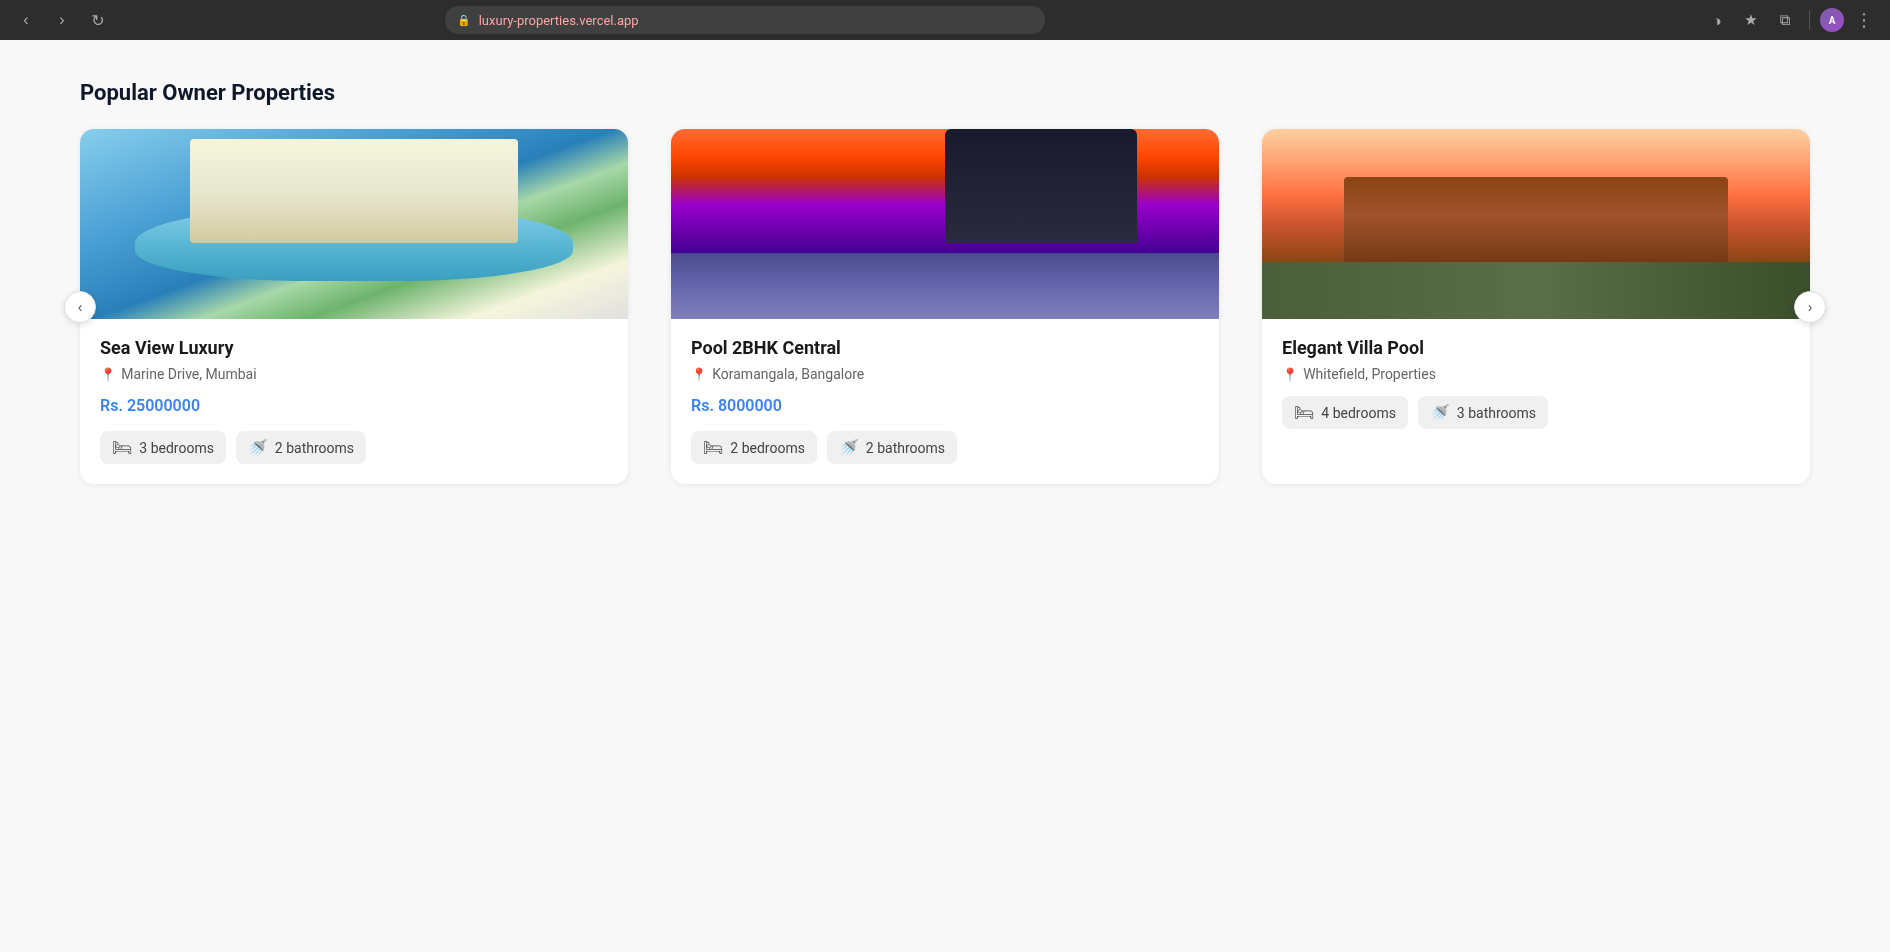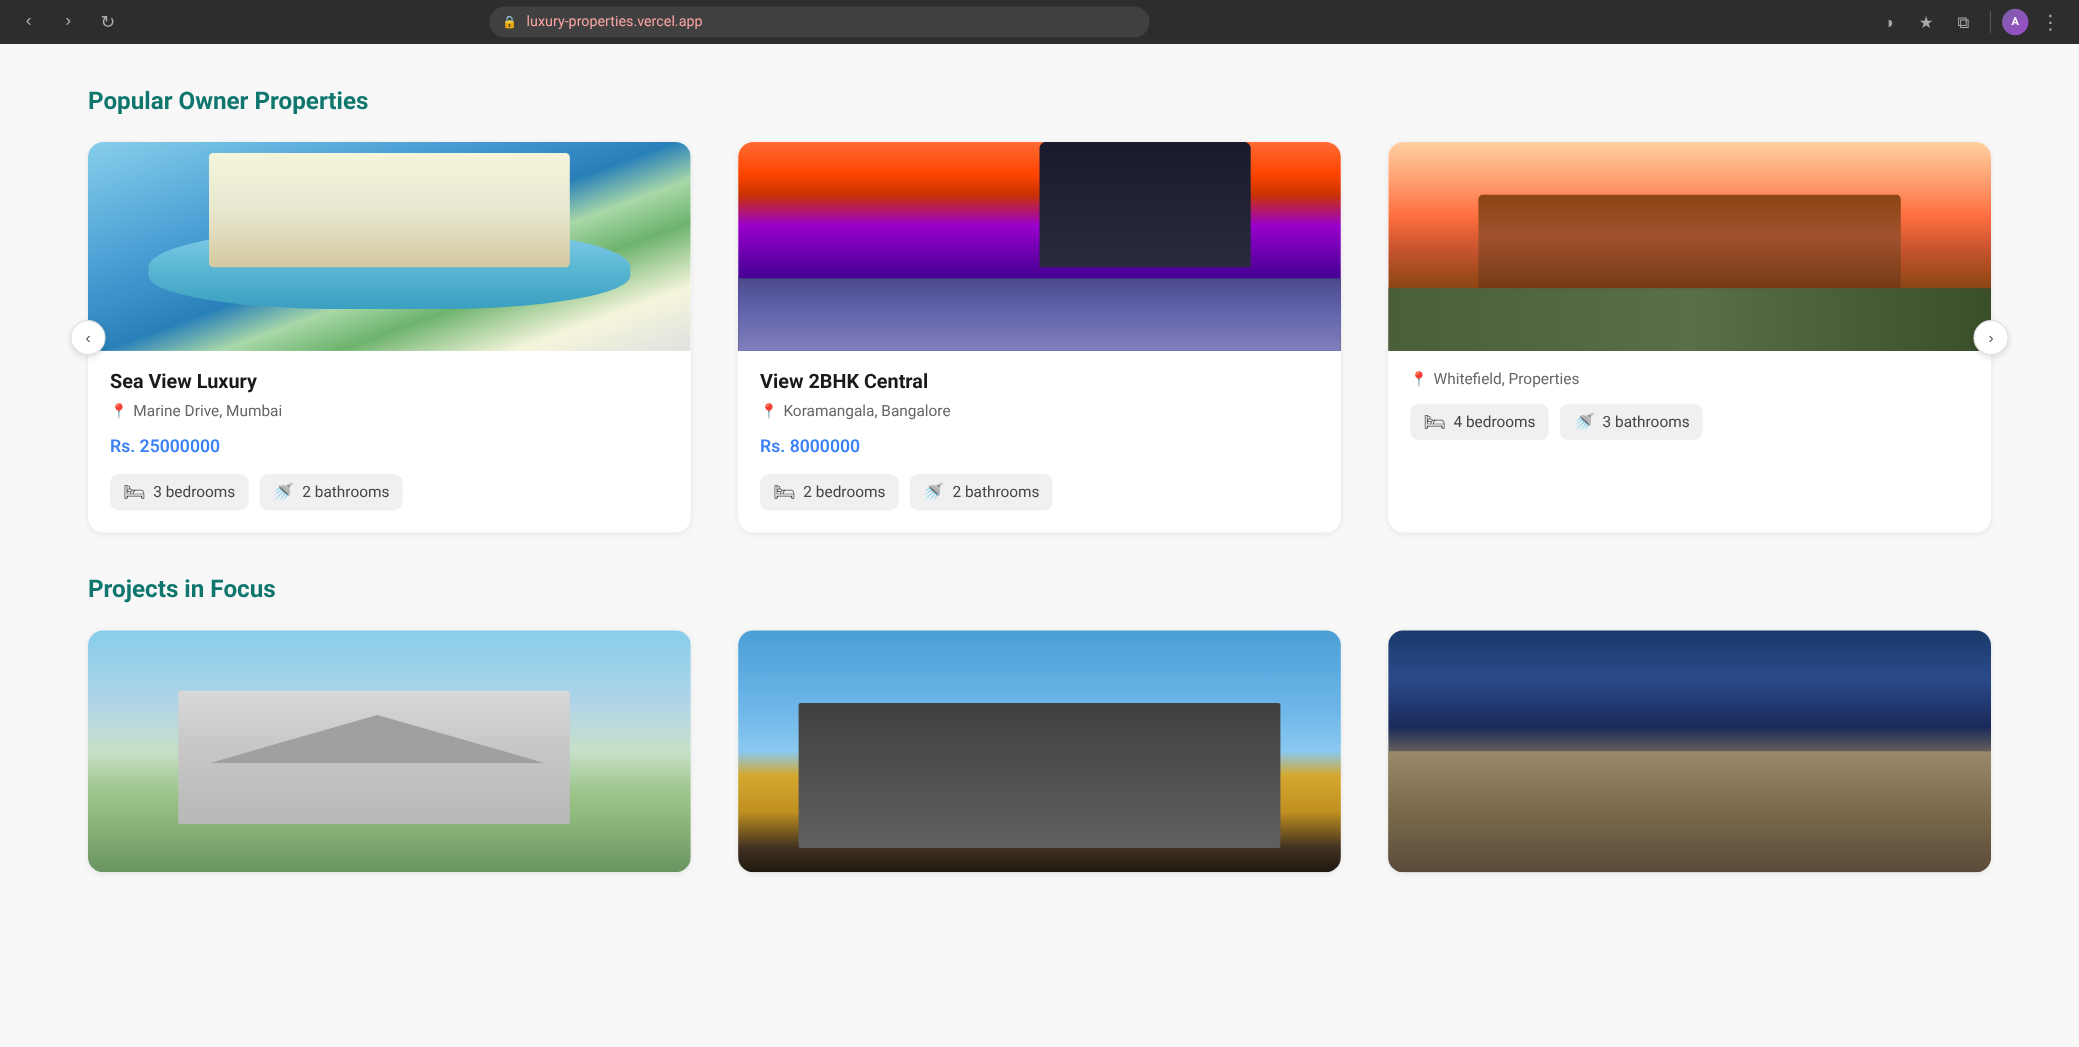--- a/index.html
+++ b/index.html
@@ -62,21 +62,21 @@
     .page-content {
       background: #f8f8f8;
       min-height: calc(952px - 40px);
       padding: 40px 80px;
     }
 
     
     .section-title {
       font-size: 22px;
       font-weight: 700;
-      color: #0f766e;
+      color: #0f172a;
       margin-bottom: 24px;
     }
 
     
     .cards-grid {
       display: grid;
       grid-template-columns: repeat(3, 1fr);
       gap: 43px;
       margin-bottom: 32px;
       position: relative;
@@ -361,21 +361,21 @@
               </div>
             </div>
           </div>
         </div>
 
         <div class="property-card">
           <div class="card-image-container">
             <div class="img-sunset-pool"></div>
           </div>
           <div class="card-body">
-            <div class="card-title">View 2BHK Central</div>
+            <div class="card-title">Pool 2BHK Central</div>
             <div class="card-location">
               <span class="location-icon">📍</span>
               <span>Koramangala, Bangalore</span>
             </div>
             <div class="card-price">Rs. 8000000</div>
             <div class="card-features">
               <div class="feature-badge">
                 <span class="feature-icon">🛏</span>
                 <span>2 bedrooms</span>
               </div>
@@ -385,20 +385,21 @@
               </div>
             </div>
           </div>
         </div>
 
         <div class="property-card">
           <div class="card-image-container">
             <div class="img-cabin"></div>
           </div>
           <div class="card-body">
+            <div class="card-title">Elegant Villa Pool</div>
             <div class="card-location">
               <span class="location-icon">📍</span>
               <span>Whitefield, Properties</span>
             </div>
             <div class="card-features">
               <div class="feature-badge">
                 <span class="feature-icon">🛏</span>
                 <span>4 bedrooms</span>
               </div>
               <div class="feature-badge">
@@ -408,39 +409,14 @@
             </div>
           </div>
         </div>
 
       </div>
 
       <button class="card-nav-btn card-nav-next">›</button>
     </div>
   </div>
 
-  <div class="section">
-    <h2 class="section-title">Projects in Focus</h2>
-
-    <div class="cards-grid">
-
-      <div class="property-card">
-        <div class="card-image-container" style="height: 220px;">
-          <div class="img-farmhouse"></div>
-        </div>
-      </div>
-
-      <div class="property-card">
-        <div class="card-image-container" style="height: 220px;">
-          <div class="img-modern"></div>
-        </div>
-      </div>
-
-      <div class="property-card">
-        <div class="card-image-container" style="height: 220px;">
-          <div class="img-stone"></div>
-        </div>
-      </div>
-
-    </div>
-  </div>
 
 </div>
 
 </body></html>

